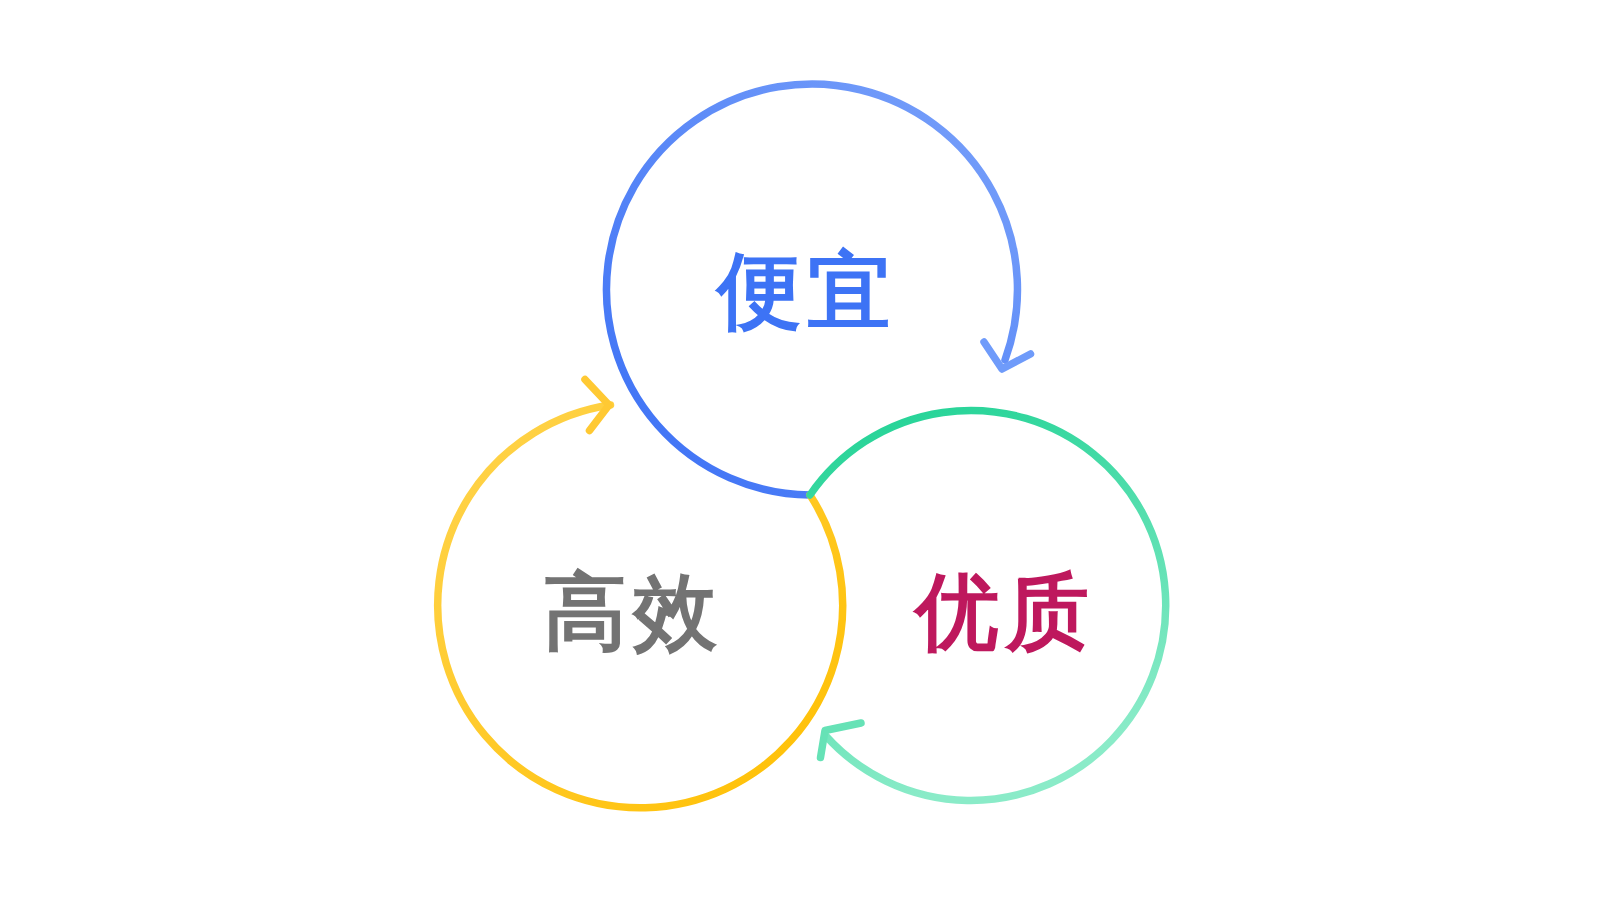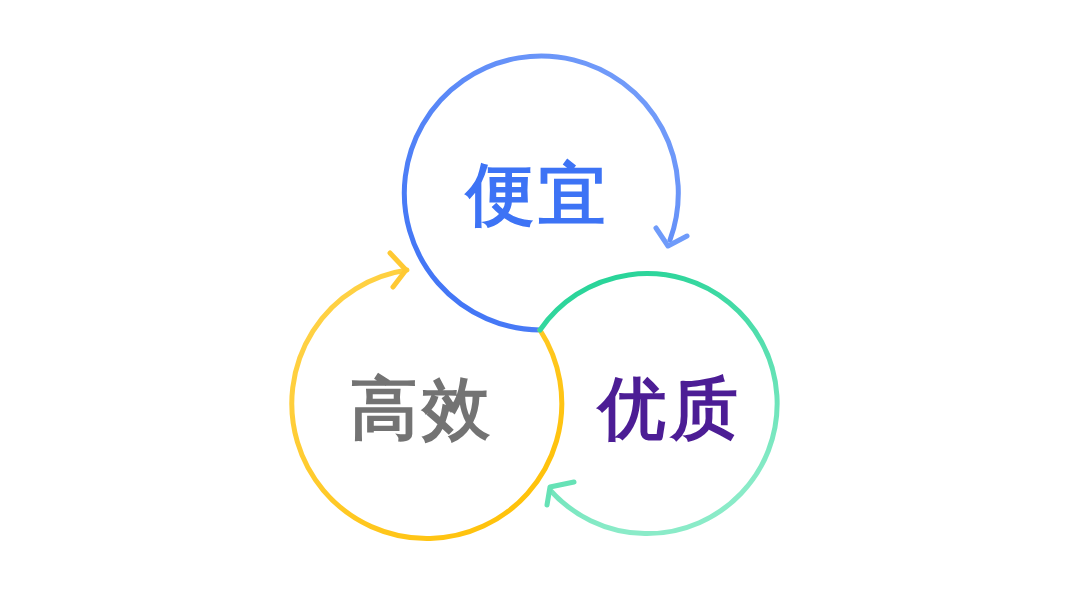--- a/index.html
+++ b/index.html
@@ -1,18 +1,18 @@
 <!DOCTYPE html>
 <html><head>
 <meta charset="utf-8">
 <style>
   html,body{margin:0;padding:0;background:#ffffff;}
   body{width:1080px;height:607px;position:relative;overflow:hidden;font-family:"DejaVu Serif","Liberation Serif",serif;}
   svg{position:absolute;left:0;top:0;}
-  .label{position:absolute;font-weight:bold;font-size:68px;letter-spacing:4px;line-height:1;transform:translate(-50%,-50%);white-space:nowrap;font-family:"DejaVu Serif","Liberation Serif",serif;}
+  .label{position:absolute;font-weight:bold;font-size:56px;letter-spacing:4px;line-height:1;transform:translate(-50%,-50%);white-space:nowrap;font-family:"DejaVu Serif","Liberation Serif",serif;}
 </style>
 </head>
 <body>
 
 <svg width="1080" height="607" viewBox="0 0 1080 607">
   <defs>
     <linearGradient id="gBlue" x1="0" y1="1" x2="1" y2="0">
       <stop offset="0" stop-color="#3a6ff5"></stop>
       <stop offset="1" stop-color="#7aa2fa"></stop>
     </linearGradient>
@@ -36,14 +36,14 @@
     <path d="M 390 253 L 406 270 L 393 287" fill="none" stroke="#ffc933" stroke-width="5" stroke-linecap="round" stroke-linejoin="round"></path>
   </g>
 
   <g>
     <path d="M 540 330 A 130 130 0 1 1 550 490" fill="none" stroke="url(#gGreen)" stroke-width="5" stroke-linecap="round"></path>
     <path d="M 574 482 L 550 487 L 547 505" fill="none" stroke="#66e2b6" stroke-width="5" stroke-linecap="round" stroke-linejoin="round"></path>
   </g>
 </svg>
 
 <div class="label" style="left:538px;top:194px;color:#3d73f5;">便宜</div>
-<div class="label" style="left:670px;top:408px;color:#4c1d95;">优质</div>
+<div class="label" style="left:670px;top:408px;color:#be185d;">优质</div>
 <div class="label" style="left:422px;top:408px;color:#737373;">高效</div>
 
 </body></html>

